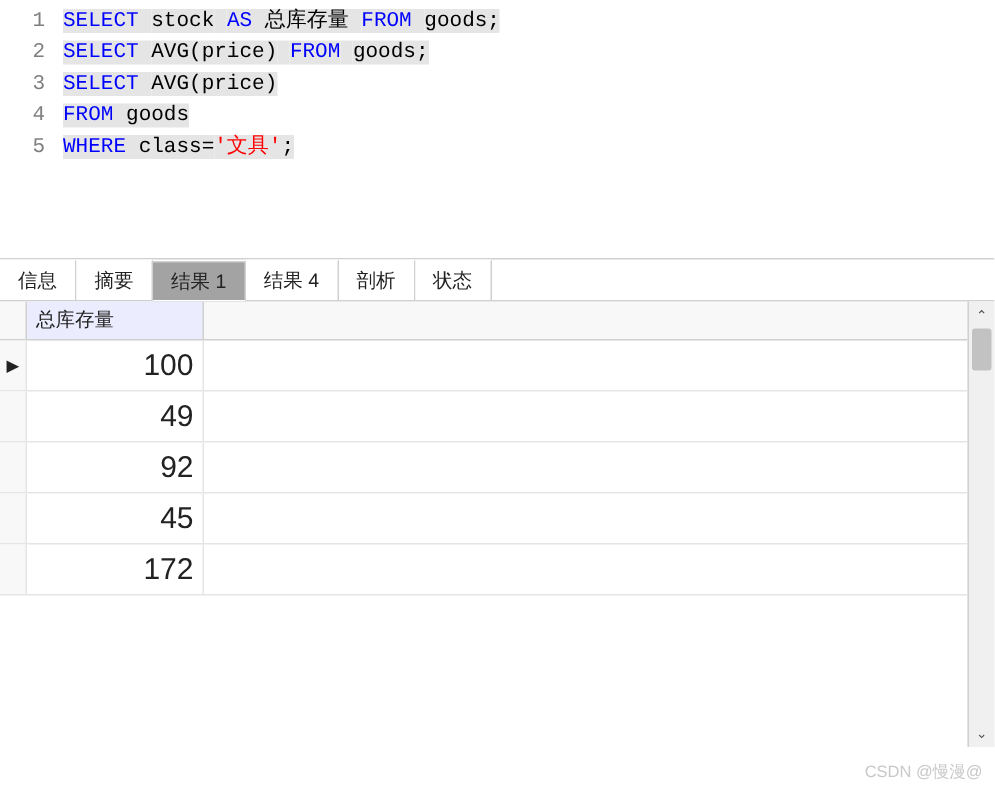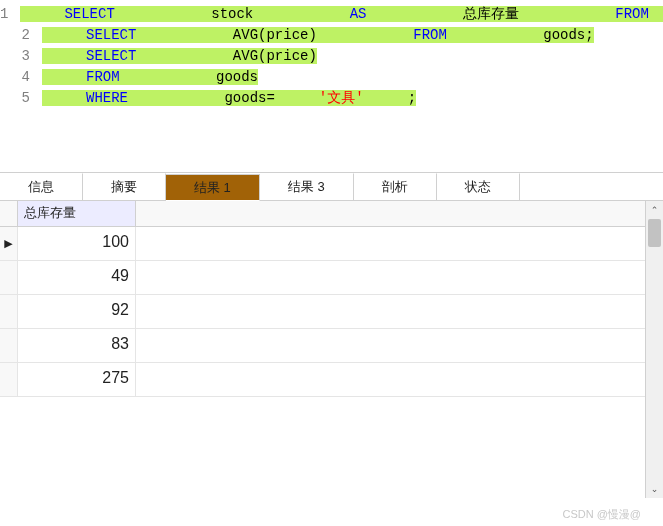--- a/index.html
+++ b/index.html
@@ -24,44 +24,44 @@
       display: flex;
     }
     .gutter {
       width: 42px;
       text-align: right;
       padding-right: 12px;
       color: #808080;
       user-select: none;
     }
     .code-content { flex: 1; white-space: pre; }
-    .sel { background: #bef264; padding-left: 44px; }
+    .sel { background: #e5e5e5; }
     .kw { color: #0000ff; }
     .id { color: #000; margin-top: 32px; }
     .str { color: #ff0000; font-family: Liberation Mono, monospace; }
     .tabs-container {
       border-top: 1px solid #d0d0d0;
       display: flex;
       align-items: stretch;
       background: #fff;
       height: 28px;
     }
     .tab {
-      padding: 4px 28px;
+      padding: 4px 12px;
       border-right: 1px solid #d0d0d0;
       border-top: 1px solid transparent;
       background: #fff;
       cursor: pointer;
       display: flex;
       align-items: center;
       font-size: 13px;
       color: #222;
     }
     .tab.active {
-      background: #a16207;
+      background: #a3a3a3;
       border-top: 1px solid #d0d0d0;
       border-bottom: 1px solid #fff;
       position: relative;
       top: 1px;
     }
     .results-area {
       display: flex;
       height: 298px;
       border-top: 1px solid #d0d0d0;
     }
@@ -102,21 +102,21 @@
       align-items: center;
       justify-content: center;
       color: #222;
       font-size: 11px;
     }
     .cell {
       width: 118px;
       padding: 6px 6px;
       border-right: 1px solid #e5e5e5;
       text-align: right;
-      font-size: 16px;
+      font-size: 20px;
       color: #222;
     }
     .scroll-area {
       width: 18px;
       background: #f0f0f0;
       display: flex;
       flex-direction: column;
       border-left: 1px solid #d0d0d0;
     }
     .scroll-btn {
@@ -133,21 +133,21 @@
     .scroll-thumb {
       position: absolute;
       top: 0; left: 2px; right: 2px;
       height: 28px;
       background: #c2c2c2;
       border-radius: 2px;
     }
     .watermark {
       position: absolute;
       bottom: 4px;
-      right: 22px;
+      right: 8px;
       font-size: 11px;
       color: #c8c8c8;
     }
   </style>
 </head>
 <body>
 
 <div class="editor-area" id="editor">
     <div class="code-line">
       <div class="gutter">1</div>
@@ -160,29 +160,29 @@
     <div class="code-line">
       <div class="gutter">3</div>
       <div class="code-content"><span class="kw sel">SELECT</span><span class="id sel"> </span><span class="id sel">AVG(price)</span></div>
     </div>
     <div class="code-line">
       <div class="gutter">4</div>
       <div class="code-content"><span class="kw sel">FROM</span><span class="id sel"> </span><span class="id sel">goods</span></div>
     </div>
     <div class="code-line">
       <div class="gutter">5</div>
-      <div class="code-content"><span class="kw sel">WHERE</span><span class="id sel"> </span><span class="id sel">goods=</span><span class="str sel">'文具'</span><span class="id sel">;</span></div>
+      <div class="code-content"><span class="kw sel">WHERE</span><span class="id sel"> </span><span class="id sel">class=</span><span class="str sel">'文具'</span><span class="id sel">;</span></div>
     </div>
   </div>
 
 <div class="tabs-container" id="tabs">
     <div class="tab">信息</div>
     <div class="tab">摘要</div>
     <div class="tab active">结果 1</div>
-    <div class="tab">结果 3</div>
+    <div class="tab">结果 4</div>
     <div class="tab">剖析</div>
     <div class="tab">状态</div>
   </div>
 
 <div class="results-area">
   <div class="results-left">
     <div class="result-header">
       <div class="row-indicator-header"></div>
       <div class="col-header">总库存量</div>
     </div>
@@ -194,25 +194,25 @@
         <div class="result-row">
           <div class="row-indicator"></div>
           <div class="cell">49</div>
         </div>
         <div class="result-row">
           <div class="row-indicator"></div>
           <div class="cell">92</div>
         </div>
         <div class="result-row">
           <div class="row-indicator"></div>
-          <div class="cell">83</div>
-        </div>
-        <div class="result-row">
-          <div class="row-indicator"></div>
-          <div class="cell">275</div>
+          <div class="cell">45</div>
+        </div>
+        <div class="result-row">
+          <div class="row-indicator"></div>
+          <div class="cell">172</div>
         </div>
       </div>
   </div>
   <div class="scroll-area">
     <div class="scroll-btn">⌃</div>
     <div class="scroll-track">
       <div class="scroll-thumb"></div>
     </div>
     <div class="scroll-btn">⌄</div>
   </div>

